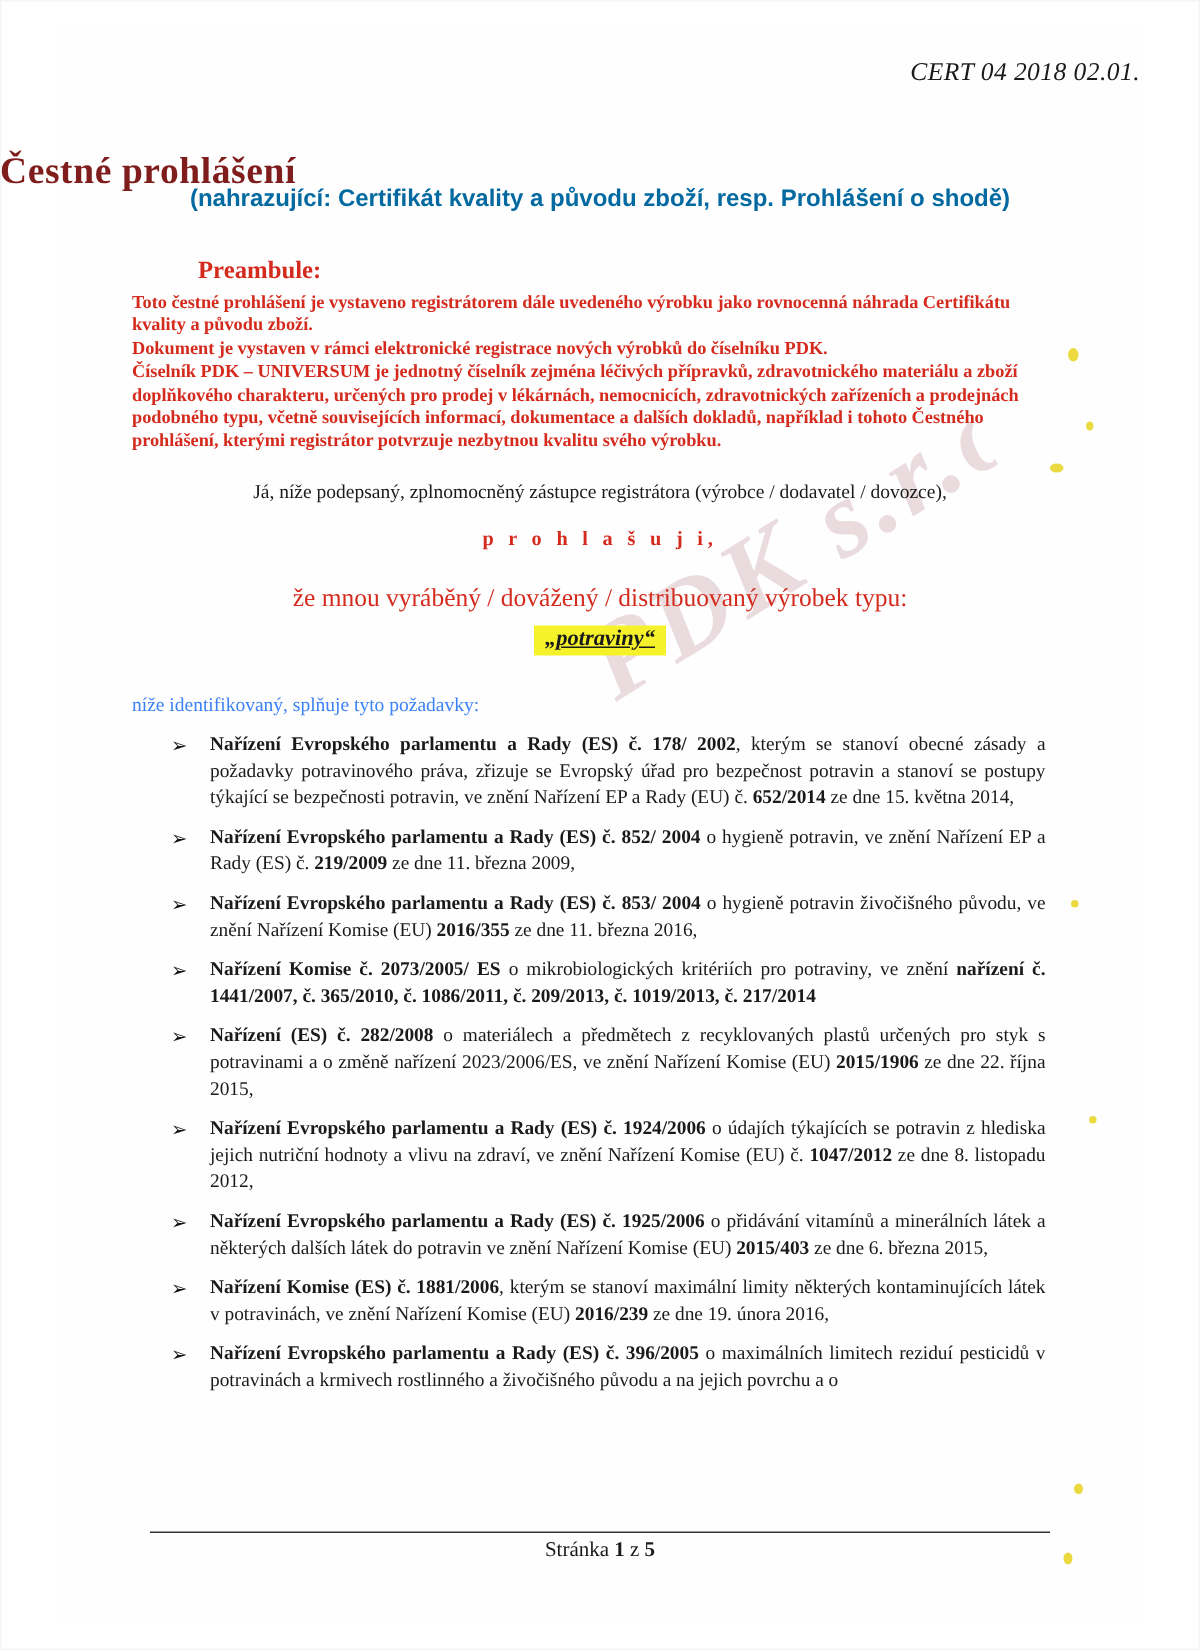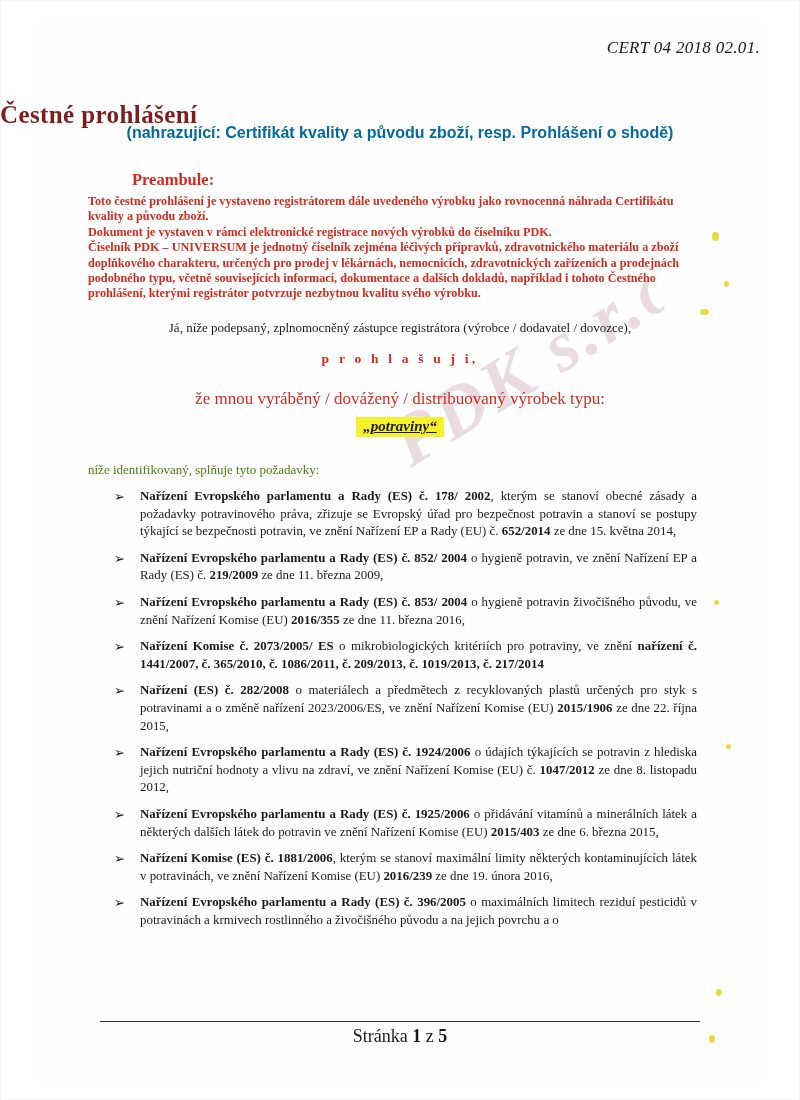--- a/index.html
+++ b/index.html
@@ -127,21 +127,21 @@
     font-size: 15px;
     color: #1a1a1a;
     text-decoration: underline;
   }
   .intro-req {
     position: absolute;
     left: 88px;
     top: 462px;
     font-family: "Liberation Serif", serif;
     font-size: 13px;
-    color: #4d7c0f;
+    color: #3b82f6;
   }
   .list {
     position: absolute;
     left: 112px;
     top: 488px;
     width: 585px;
   }
   .item {
     position: relative;
     padding-left: 28px;
@@ -168,21 +168,21 @@
     width: 600px;
     border-top: 1px solid #333;
   }
   .footer {
     position: absolute;
     left: 0;
     top: 1026px;
     width: 100%;
     text-align: center;
     font-family: "Liberation Serif", serif;
-    font-size: 18px;
+    font-size: 14px;
     color: #1a1a1a;
   }
   .footer b { font-weight: bold; }
   
   .stamp {
     position: absolute;
     right: 30px;
     top: 300px;
     width: 300px;
     height: 440px;

